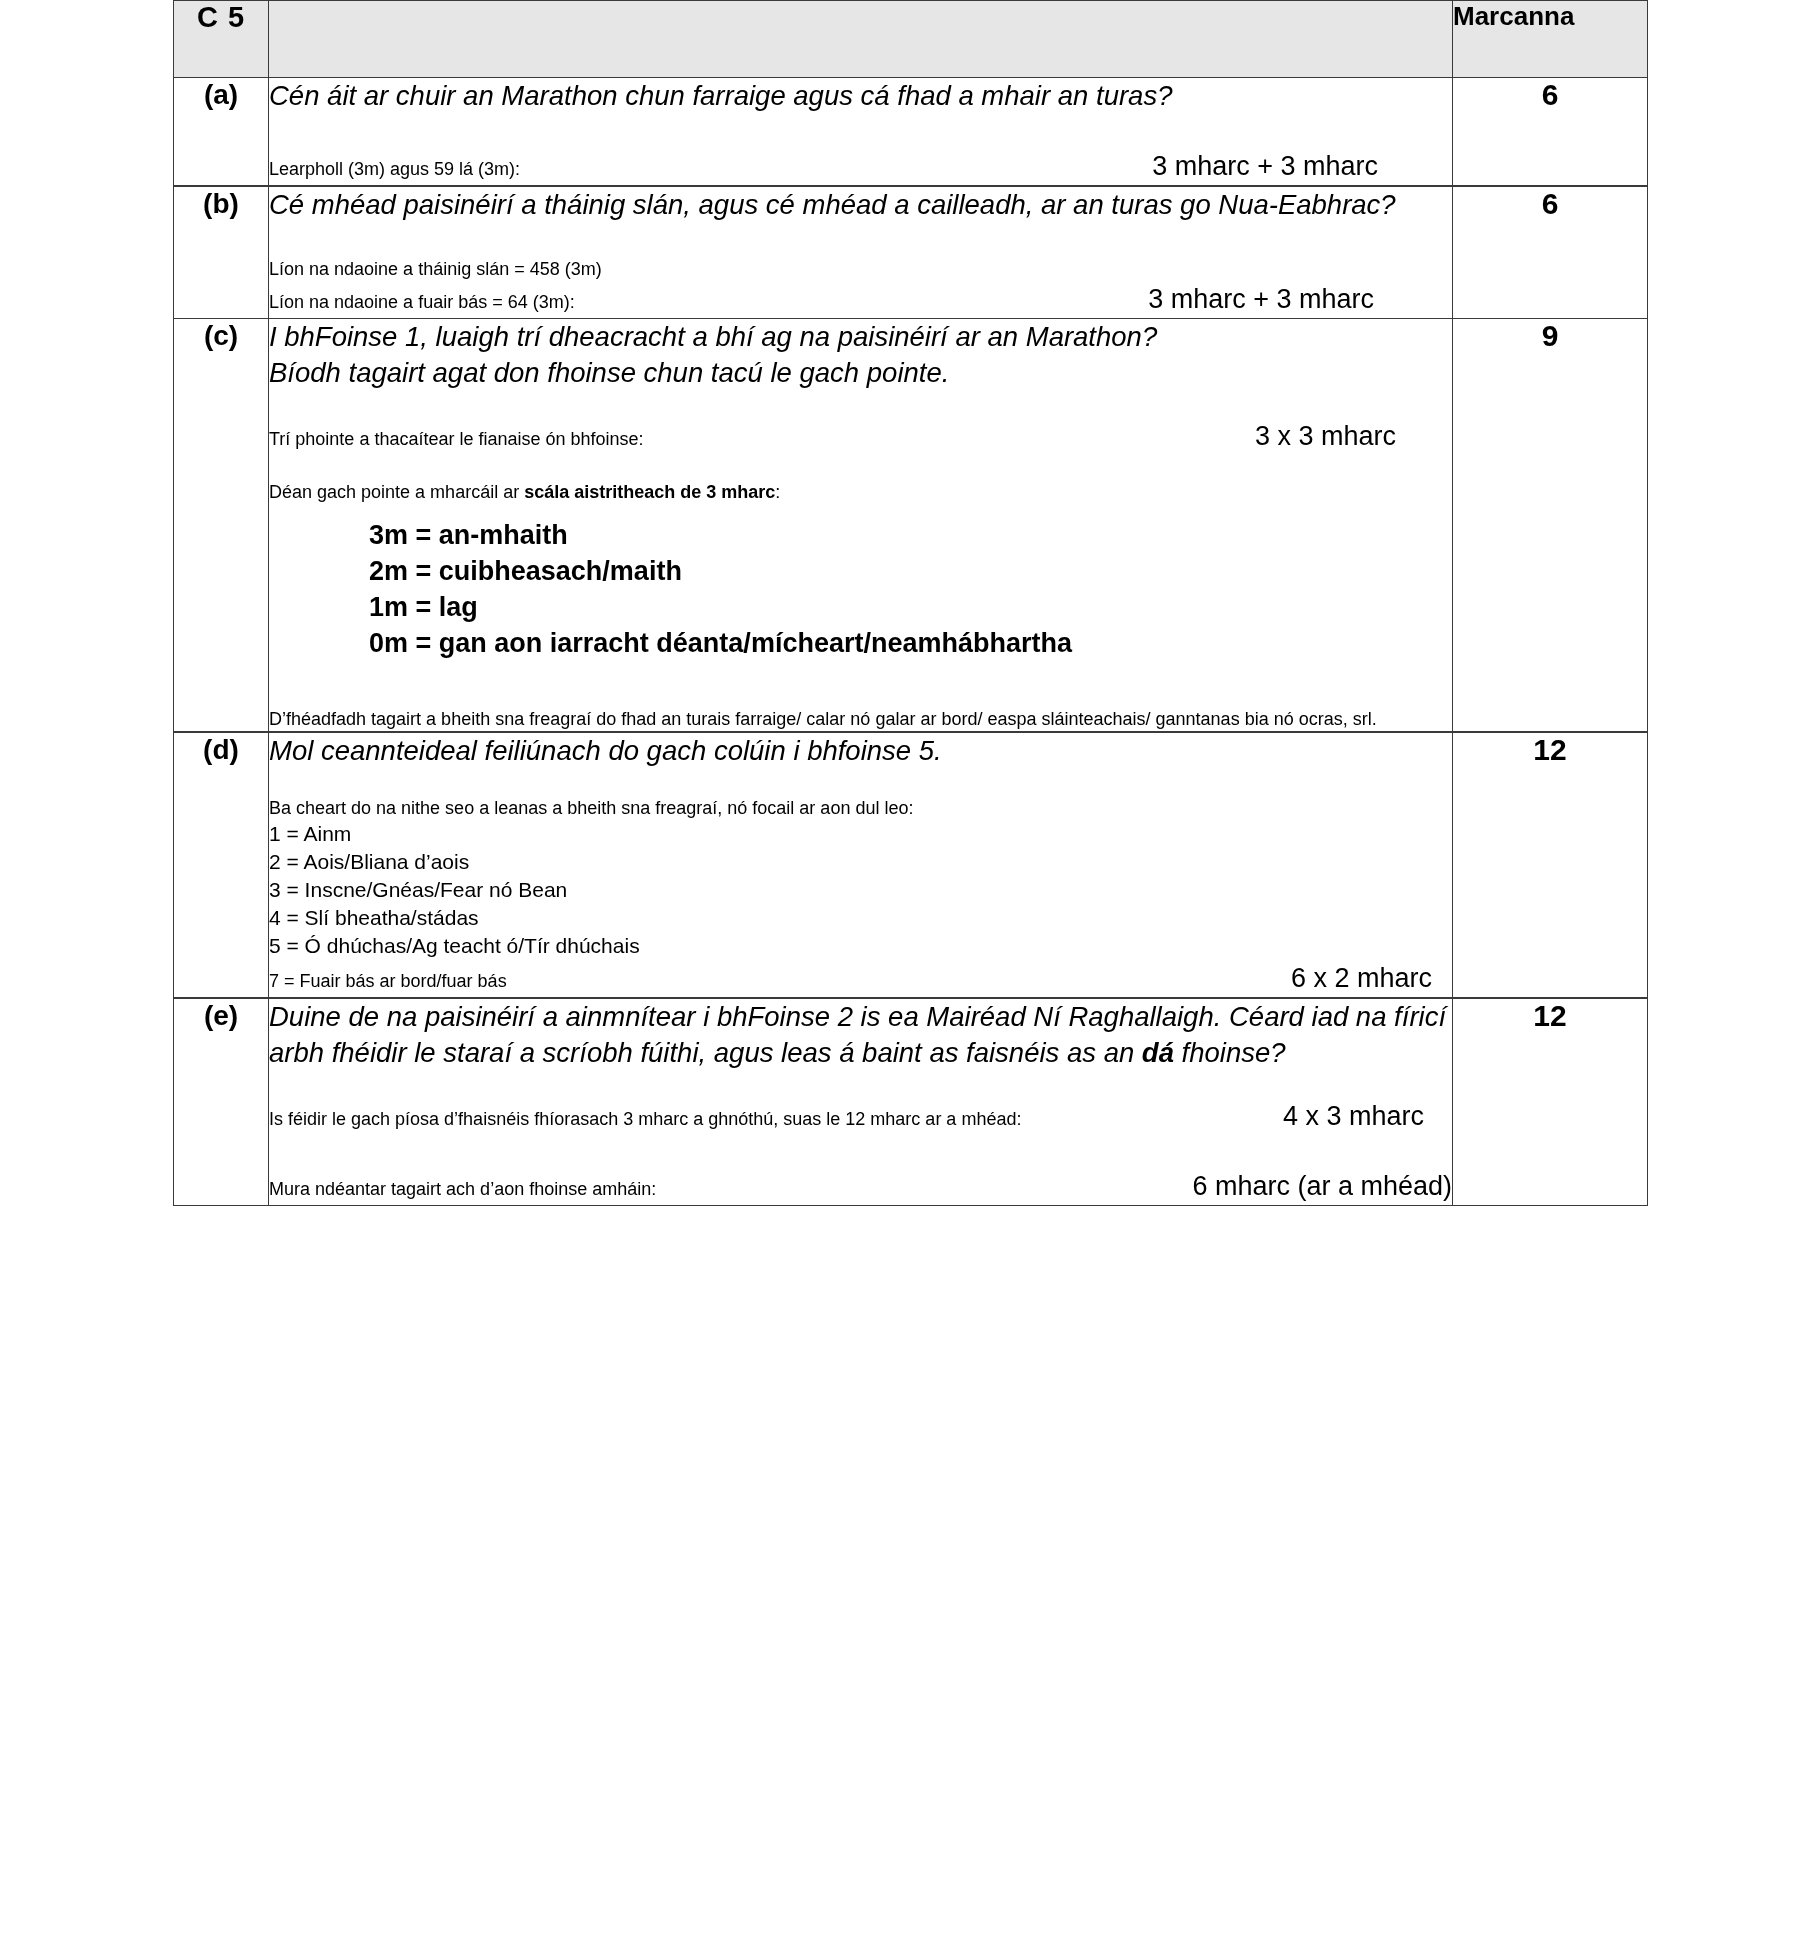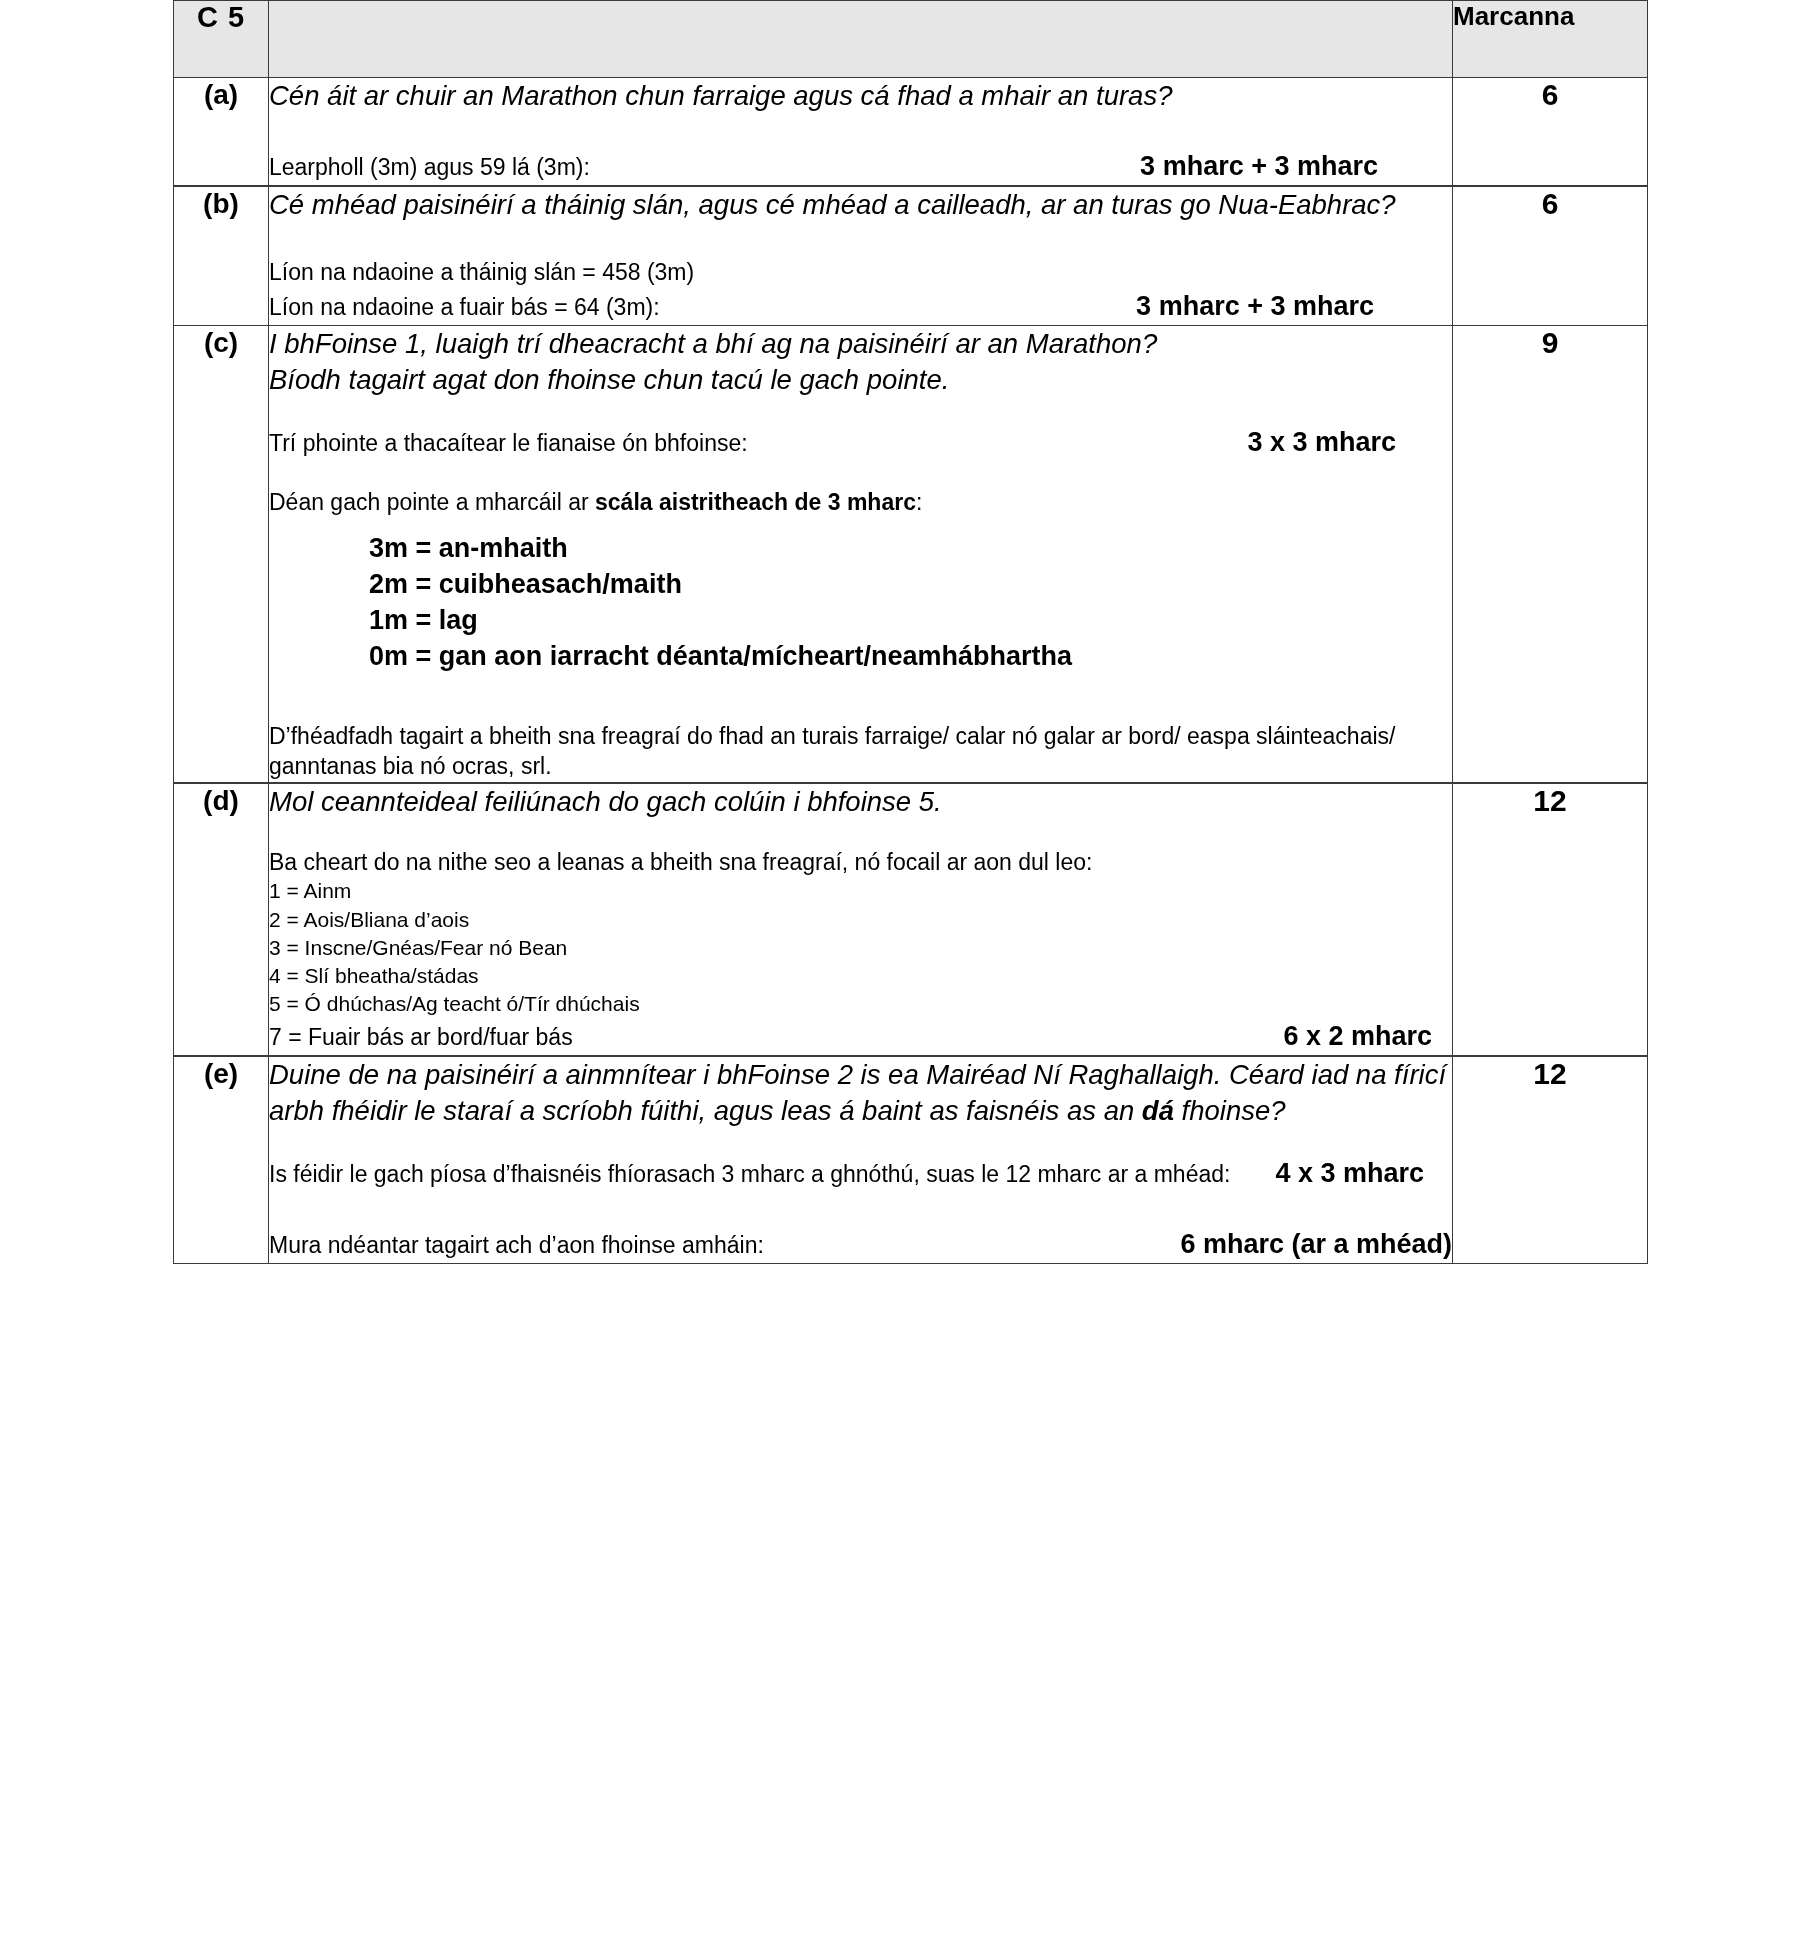--- a/index.html
+++ b/index.html
@@ -84,39 +84,39 @@
 
   
   .q-prompt {
     font-style: italic;
     font-size: 27.5px;
     line-height: 1.32;
     margin: 0 0 0 0;
   }
   .para {
     margin: 0;
-    font-size: 23px;
+    font-size: 18px;
     line-height: 1.34;
   }
   .gap-lg { height: 34px; }
   .gap-md { height: 26px; }
 
   .line-with-note {
     display: flex;
     align-items: baseline;
     width: 100%;
   }
   .line-with-note .lead {
     flex: 0 0 auto;
   }
   .line-with-note .spacer {
     flex: 1 1 auto;
   }
   .note-bold {
-    font-weight: bold;
+    font-weight: normal;
     white-space: nowrap;
     flex: 0 0 auto;
     margin-left: 36px;
   }
   .note-pos-a  { margin-right: 74px; }
   .note-pos-b  { margin-right: 78px; }
   .note-pos-c  { margin-right: 56px; }
   .note-pos-d  { margin-right: 20px; }
   .note-pos-e1 { margin-right: 28px; }
   .note-pos-e2 { margin-right: 0px; }

